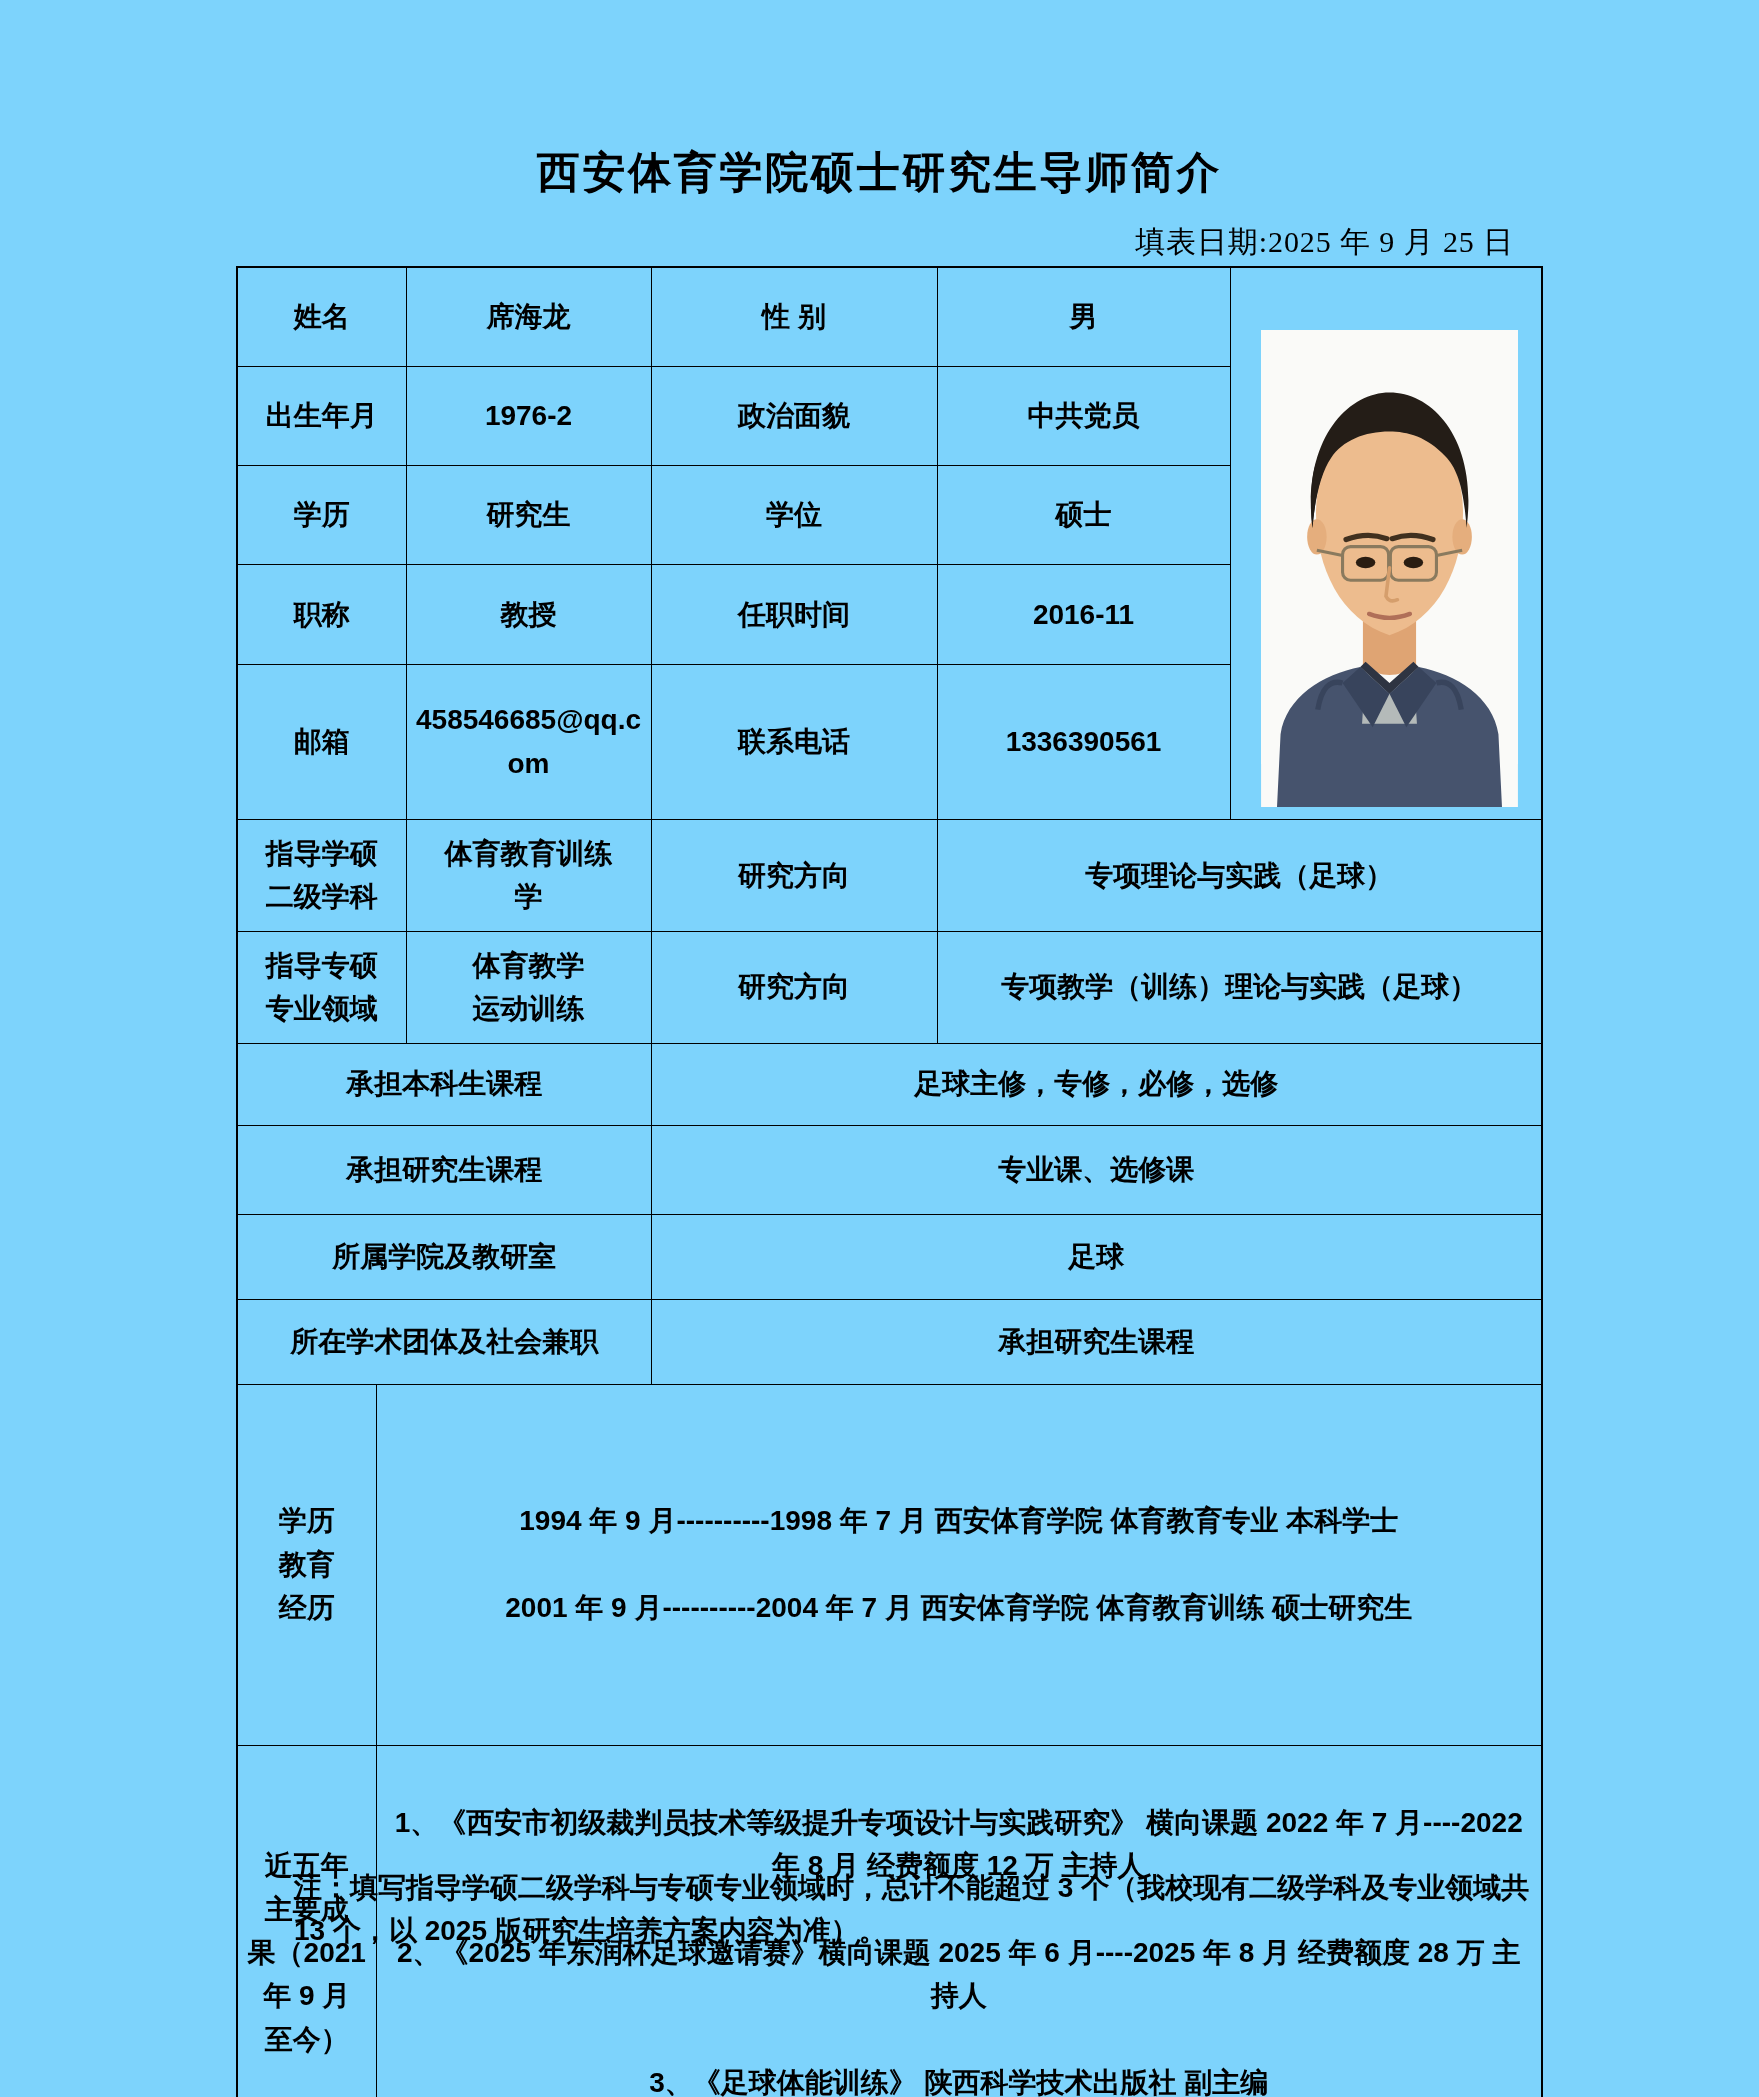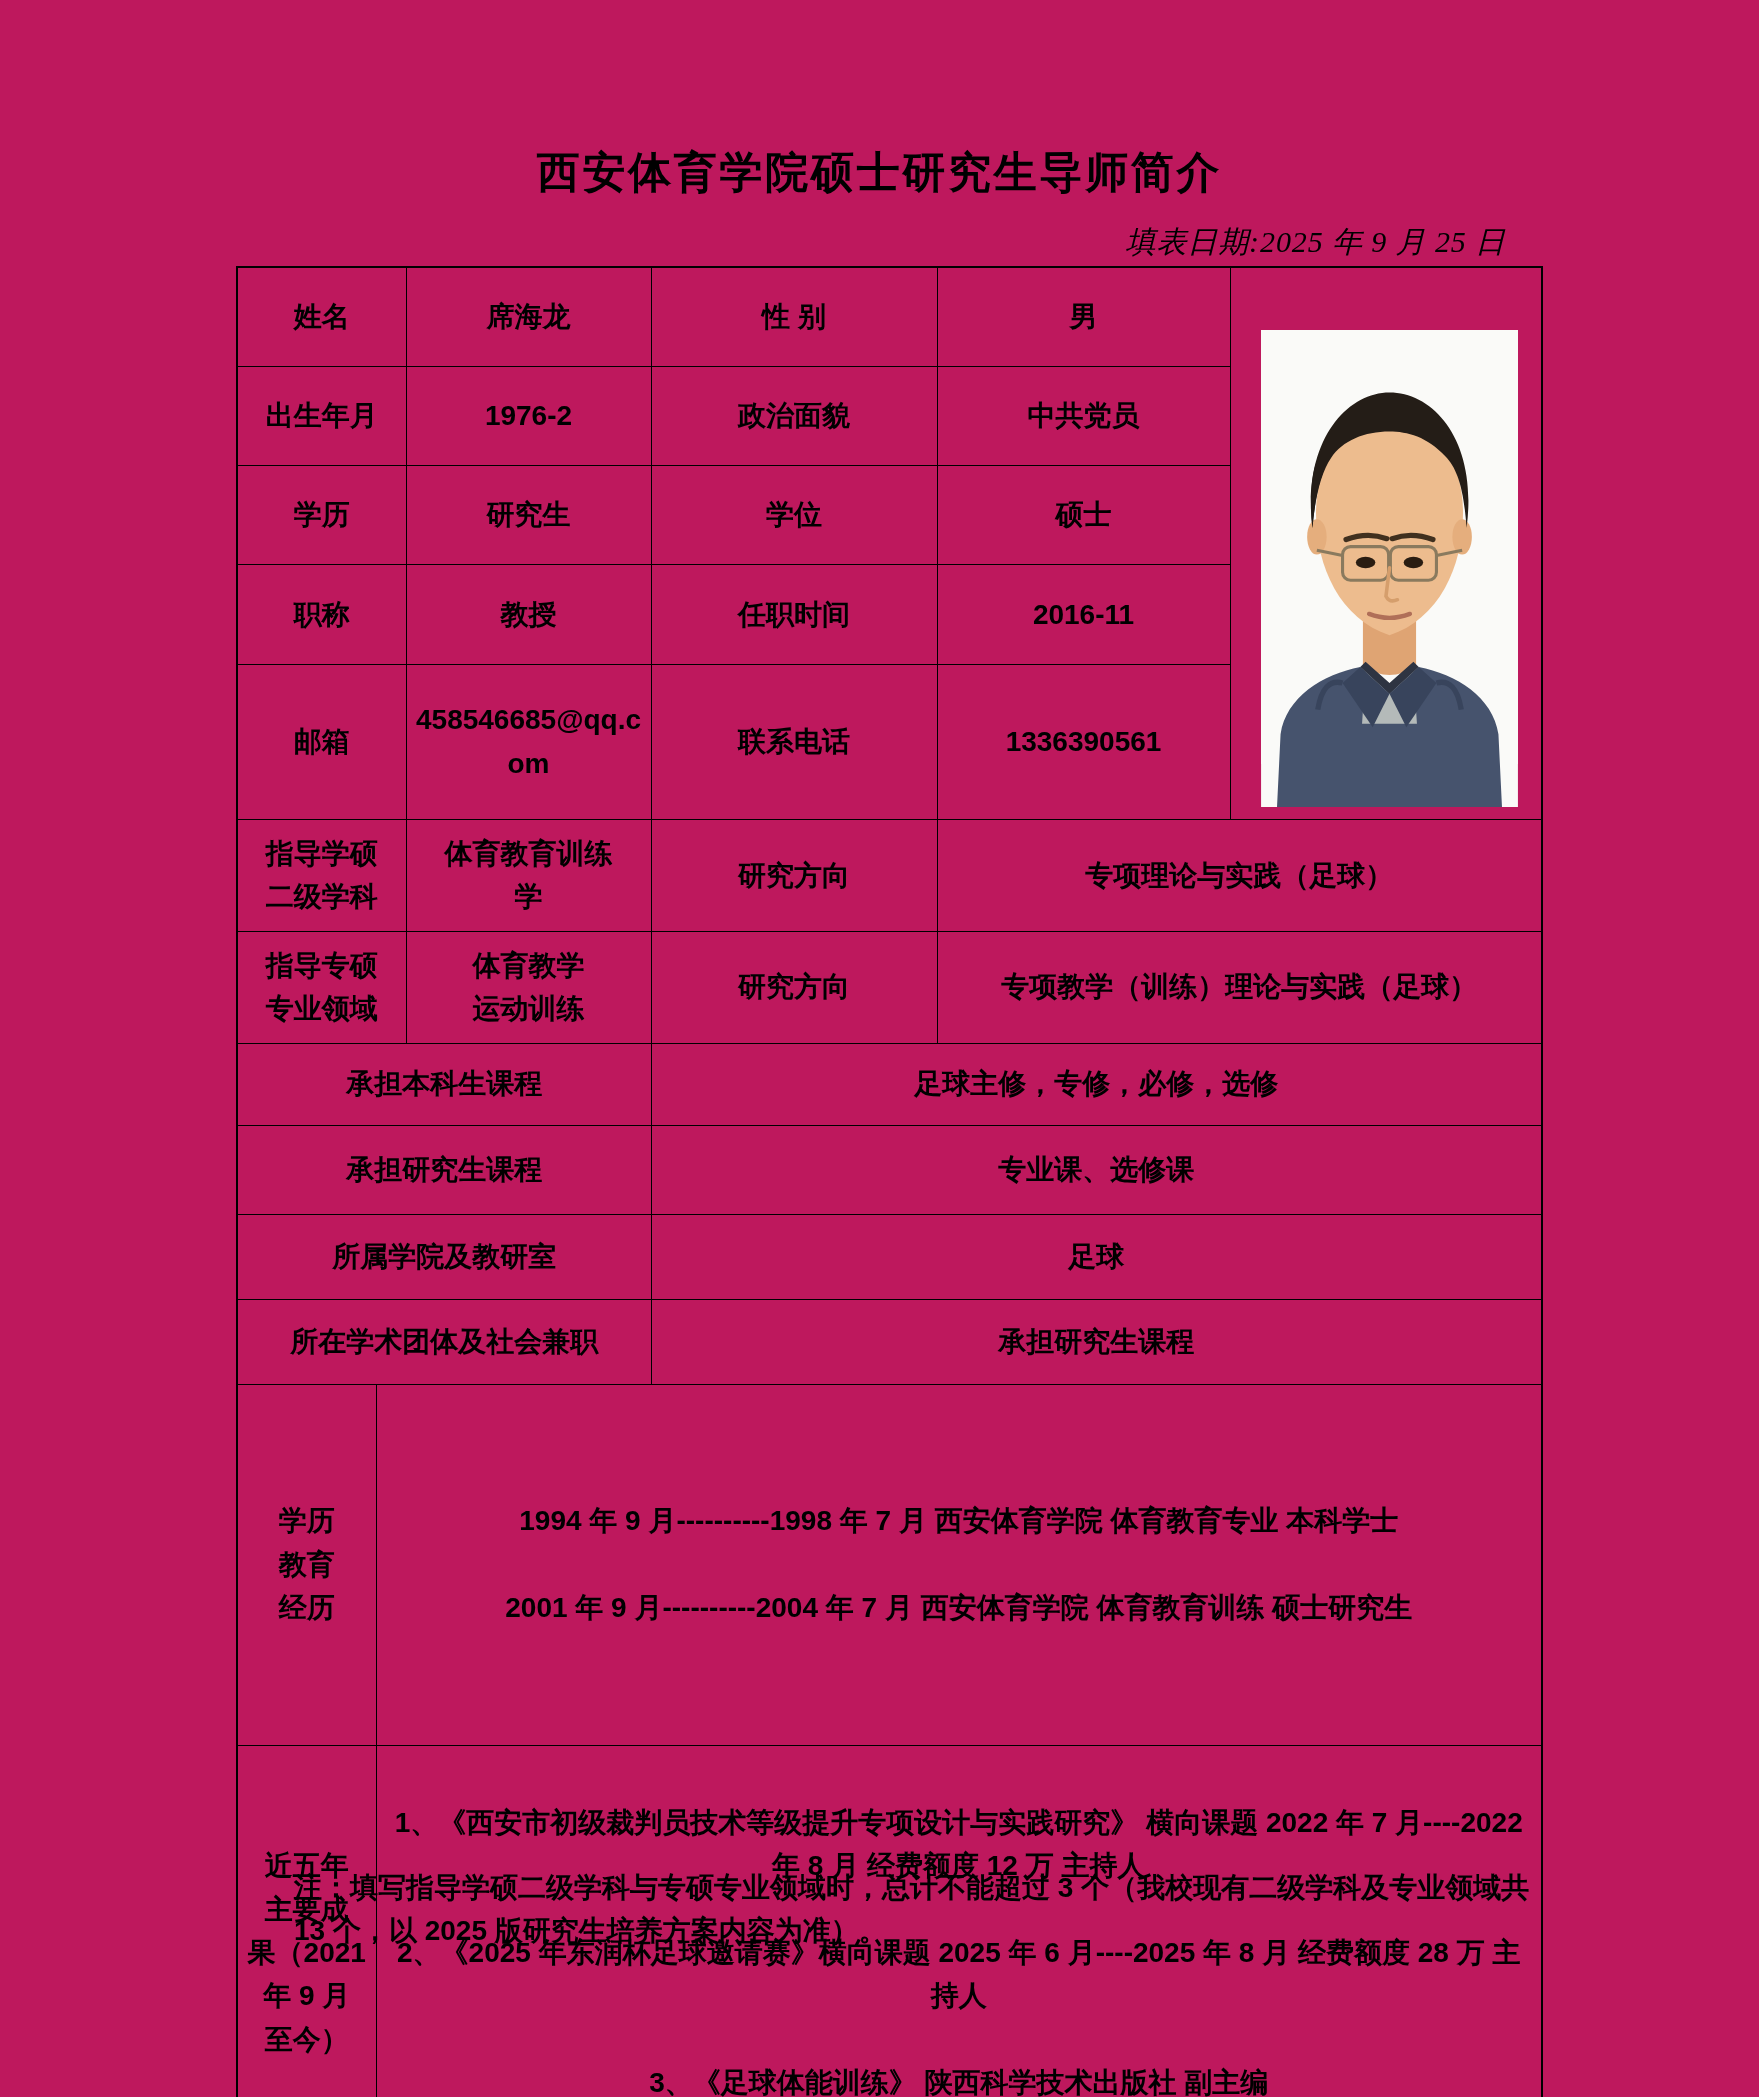--- a/index.html
+++ b/index.html
@@ -1,35 +1,34 @@
 <!DOCTYPE html>
 <html style="font-size:14px"><head>
 <meta charset="utf-8">
 <style>
   html,body{margin:0;padding:0;background:#ffffff;}
   .page{
     position:relative;
     width:1759px;height:2098px;
-    background:#be185d;
+    background:#7dd3fc;
     color:#000;
     font-family:"Liberation Sans", sans-serif;
     overflow:hidden;
   }
   .doc-title{
     position:absolute;top:144px;left:0;width:100%;
     text-align:center;
     font-size:43px;font-weight:bold;letter-spacing:2.7px;
   }
   .fill-date{
-    position:absolute;top:222px;left:0;width:1506px;
+    position:absolute;top:222px;left:8px;width:1506px;
     text-align:right;
     font-size:30px;
     font-family:"Liberation Serif", serif;
     letter-spacing:0.9px;
-    font-style:italic;
   }
   table.profile{
     position:absolute;left:236px;top:266px;
     width:1304px;
     border-collapse:collapse;
     table-layout:fixed;
     border:2.7px solid #000;
   }
   table.profile td{
     border:1.8px solid #000;

